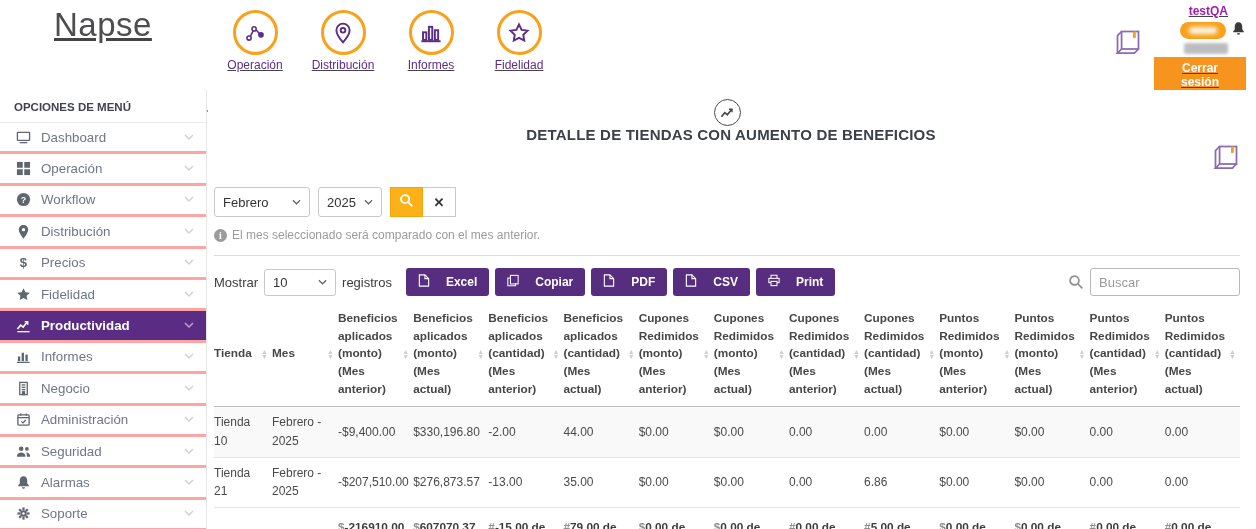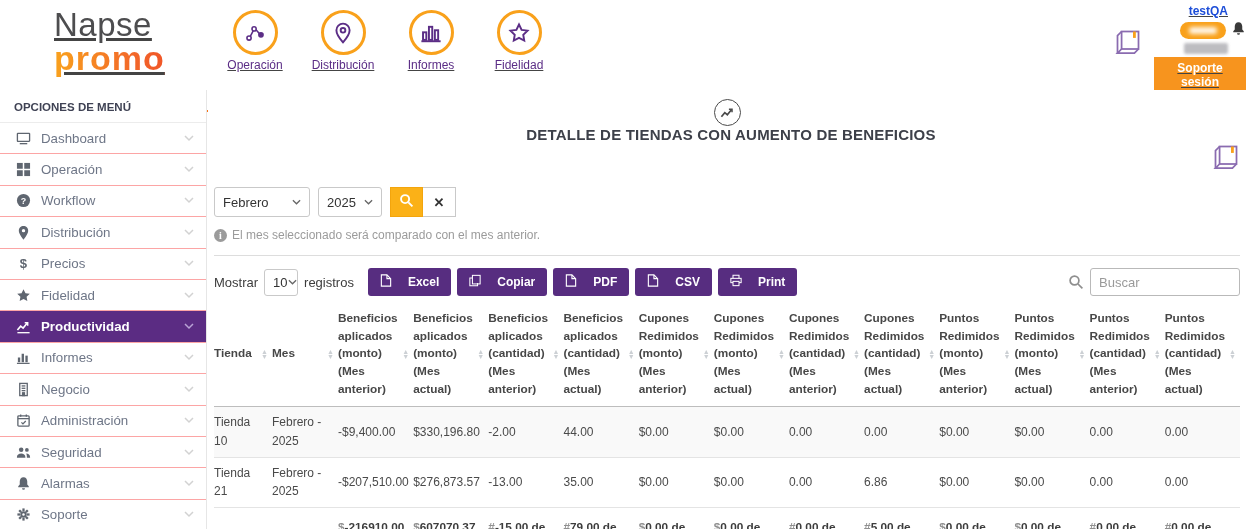--- a/index.html
+++ b/index.html
@@ -19,37 +19,37 @@
   .nav-item { width:70px; display:flex; flex-direction:column; align-items:center; cursor:pointer; }
   .nav-circle { width:45px; height:45px; border-radius:50%; border:3px solid #f9a11b;
     display:flex; align-items:center; justify-content:center; color:#5b2d86; background:#fff; }
   .nav-circle svg { width:22px; height:22px; }
   .nav-label { margin-top:3px; font-size:12px; color:#5b2d86; }
   .userzone { margin-left:auto; display:flex; align-items:flex-start; gap:12px; padding:4px 10px 0 0; }
   .book { display:inline-block; width:28px; height:28px; }
   .book svg { width:28px; height:28px; }
   .bkick { margin-top:24px; cursor:pointer; }
   .ucol { display:flex; flex-direction:column; align-items:flex-end; gap:3px; width:92px; }
-  .uname { font-size:12px; font-weight:bold; color:#1d4ed8; margin-right:18px; }
+  .uname { font-size:12px; font-weight:bold; color:#a21caf; margin-right:18px; }
   .urow { display:flex; align-items:center; gap:5px; }
   .upill { width:46px; height:17px; background:#f9a11b; border-radius:9px; display:flex; align-items:center; justify-content:center; overflow:hidden; }
   .upill i { display:block; width:28px; height:7px; background:rgba(255,255,255,.9); border-radius:3px; filter:blur(2px); }
   .ubell { color:#3a3a3a; cursor:pointer; } .ubell svg{ width:15px; height:15px; }
   .ublur { display:block; width:44px; height:11px; background:#a7a7ad; border-radius:2px;
     filter:blur(1.6px); opacity:.75; margin-right:18px; }
   .logout { background:#f7941e; color:#fff; border:none; font-family:inherit; font-weight:bold;
     font-size:12px; padding:4px 9px; cursor:pointer; }
   .ver { font-size:11px; color:#4a4a4a; margin-top:1px; }
   
   .sidebar { position:absolute; left:0; top:90px; bottom:0; width:207px; background:#fff;
     border-right:1px solid #e6e6e6; overflow:hidden; }
   .side-title { padding:11px 14px 9px; font-size:11.5px; font-weight:bold; color:#3f4254;
     border-bottom:1px solid #ececec; }
   .side-item { height:31.4px; display:flex; align-items:center; padding:0 12px;
-    border-bottom:1px solid #fca5a5; color:#6e7687; font-size:13.3px; cursor:pointer; }
+    border-bottom:3px solid #fca5a5; color:#6e7687; font-size:13.3px; cursor:pointer; }
   .side-item .icn { width:22px; display:flex; justify-content:center; color:#5f6670; }
   .side-item .icn svg { width:15px; height:15px; }
   .side-item .slabel { margin-left:7px; }
   .side-item .chev { margin-left:auto; display:flex; }
   .side-item .chev svg { width:10px; height:7px; }
   .side-item.selected { background:#5b2c83; color:#fff; font-weight:bold; }
   .side-item.selected .icn { color:#fff; }
   
   .main { position:absolute; left:208px; top:90px; right:0; bottom:0; padding:0 16px 0 6px; background:#fff; }
   .title-row { display:flex; align-items:center; padding-top:9px;flex-direction:column; }
@@ -69,21 +69,21 @@
     align-items:center; justify-content:center; color:#fff; cursor:pointer; }
   .btn-search svg { width:15px; height:15px; }
   .btn-clear { width:33px; height:30px; background:#fff; border:1px solid #c9c9c9; border-left:none;
     display:flex; align-items:center; justify-content:center; color:#333; font-size:13px; font-weight:bold; cursor:pointer; }
   .note-row { margin-top:11px; font-size:12px; color:#9b9b9b; display:flex; align-items:center; gap:5px; }
   .info-icn { width:13px; height:13px; border-radius:50%; background:#9b9b9b; color:#fff; font-size:10px;
     font-weight:bold; display:flex; align-items:center; justify-content:center; font-family:"Liberation Serif",serif; }
   .rule { border-top:1px solid #ddd; margin-top:13px; }
   .toolbar { display:flex; align-items:center; margin-top:12px; }
   .toolbar .lbl { font-size:13px; color:#3c3c3c; }
-  .sel-size { width:34px; height:27px; margin:0 6px;align-items:center; }
+  .sel-size { width:72px; height:27px; margin:0 6px;align-items:center; }
   .exports { display:flex; margin-left:14px; gap:6px; }
   .xbtn { background:#572d80; color:#fff; border:none; font-family:inherit; font-size:12px; font-weight:bold;
     padding:5px 12px; height:28px; border-radius:3px; display:flex; align-items:center; gap:16px; cursor:pointer; }
   .xbtn svg { width:12px; height:13px; }
   .tsearch { margin-left:auto; display:flex; align-items:center; gap:6px; }
   .tsearch .mag { color:#8e8e8e; display:flex; } .tsearch .mag svg { width:16px; height:16px; }
   .tsearch input { width:150px; height:28px; border:1px solid #b9b9b9; border-radius:3px; padding:0 8px;
     font-family:inherit; font-size:13px; color:#333; }
   .tsearch input::placeholder { color:#9a9a9a; }
   
@@ -101,21 +101,20 @@
   .tprefix { color:#909090; }
 </style>
 </head>
 <body>
 
 <div class="app">
 
   <header class="topbar">
     <div class="logo">
       <span class="logo-top">Napse</span>
-      <span class="logo-bottom">promo</span>
     </div>
     <nav class="hnav" id="hnav">
         <div class="nav-item">
           <div class="nav-circle">
             <svg viewBox="0 0 24 24" fill="none" stroke="currentColor" stroke-width="1.7">
               <circle cx="5.5" cy="17.5" r="2.3"></circle>
               <circle cx="11" cy="7.5" r="2.3"></circle>
               <circle cx="18.5" cy="14" r="2.3" fill="currentColor"></circle>
               <path d="M7 15.4l3-5.8M13.1 8.5l3.6 4"></path>
             </svg>
@@ -167,21 +166,21 @@
               <i></i>
             </span>
           <span class="ubell">
             <svg viewBox="0 0 16 16" fill="currentColor">
                 <path d="M8 1.3c-2.6 0-4 2.1-4 4.6v3.1L2.4 11v1h11.2v-1L12 9V5.9c0-2.5-1.4-4.6-4-4.6z"></path>
                 <path d="M6.4 13a1.6 1.6 0 0 0 3.2 0z"></path>
               </svg>
           </span>
         </div>
         <span class="ublur"></span>
-        <button class="logout">Soporte sesión</button>
+        <button class="logout">Cerrar sesión</button>
         <span class="ver">v 7.3.0</span>
       </div>
     </div>
   </header>
 
   <aside class="sidebar">
     <div class="side-title">OPCIONES DE MENÚ</div>
     <div id="side-list">
         <div class="side-item">
           <span class="icn ">

